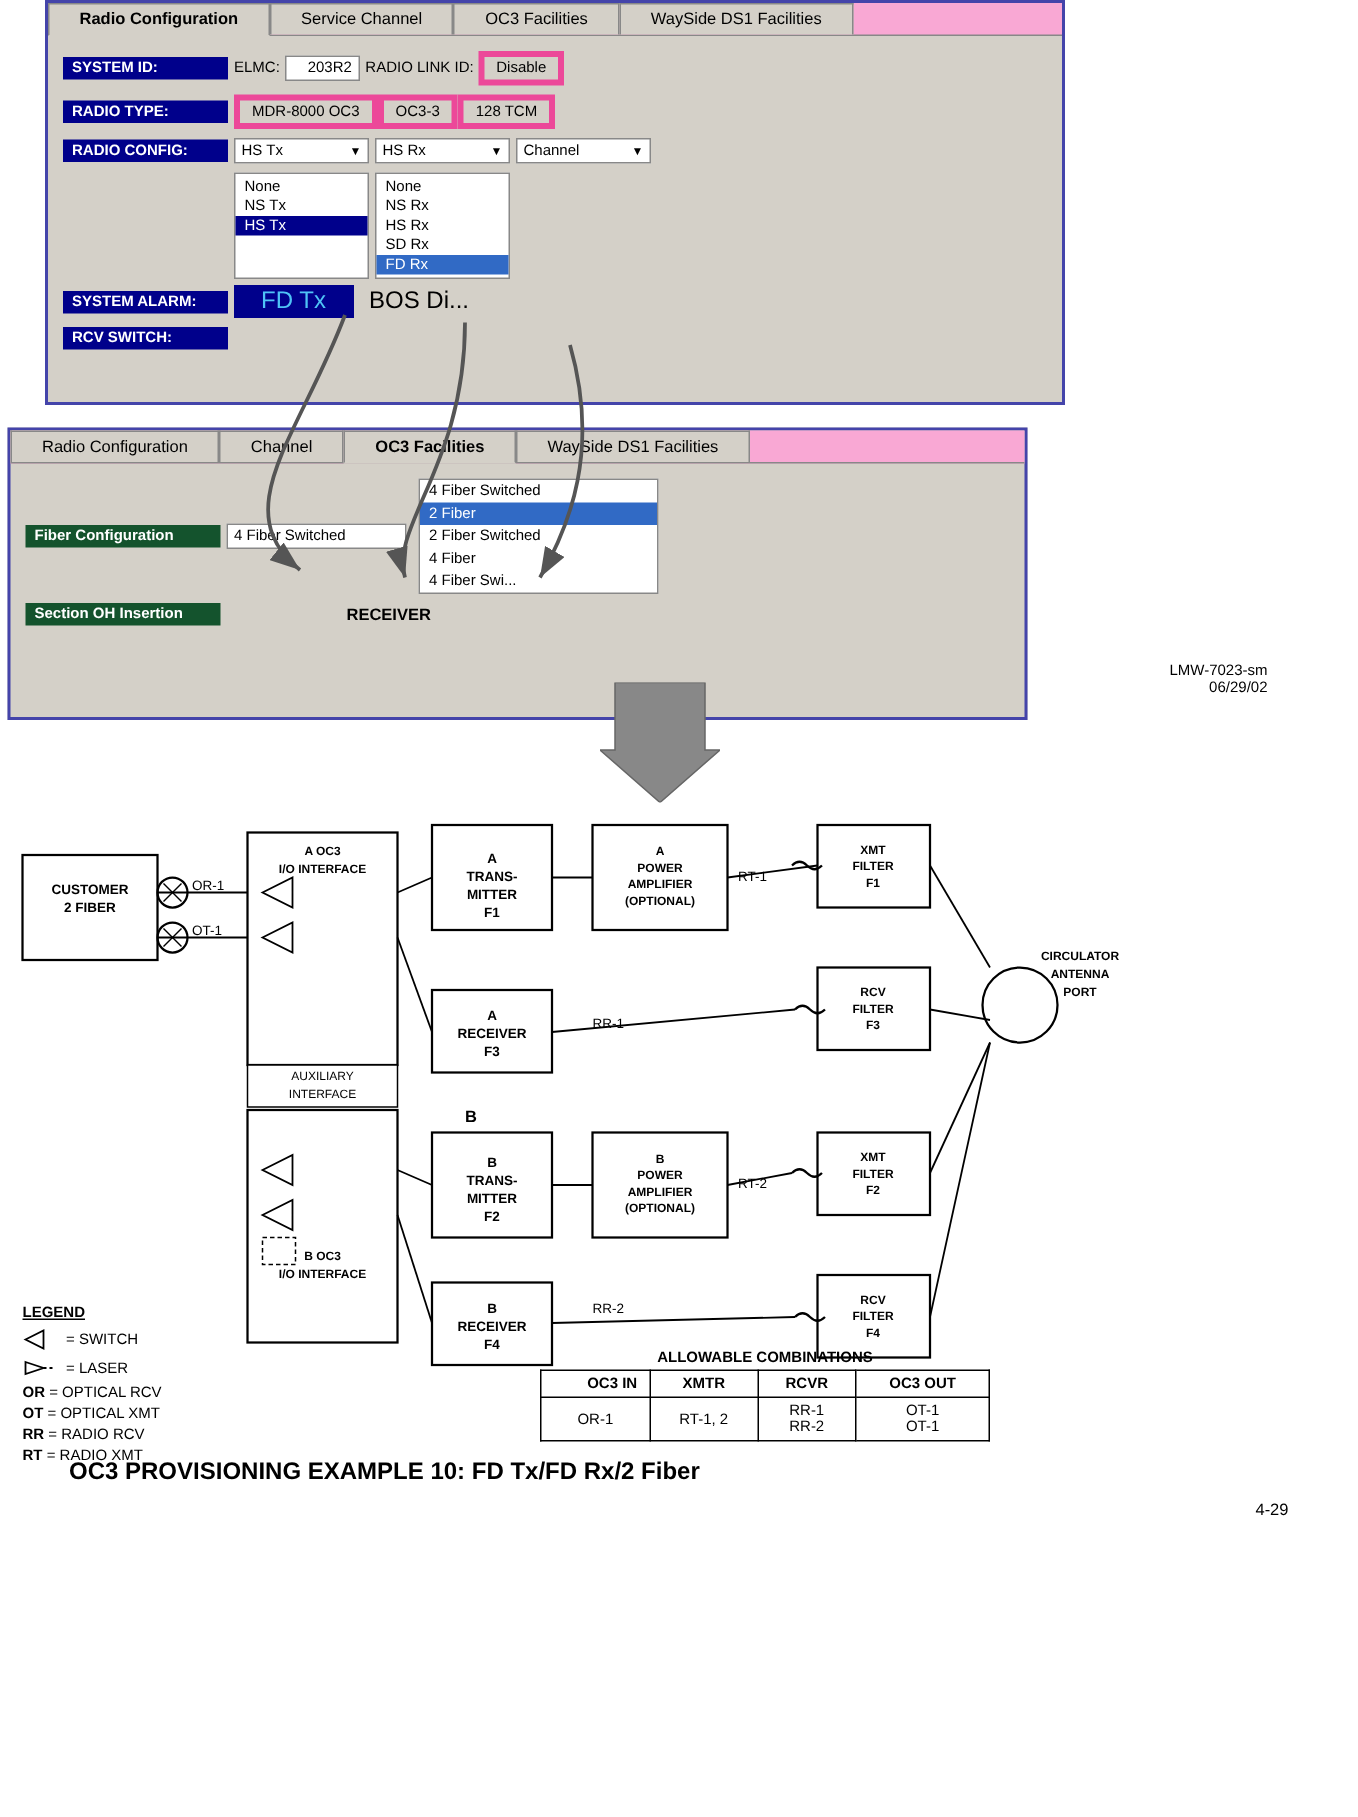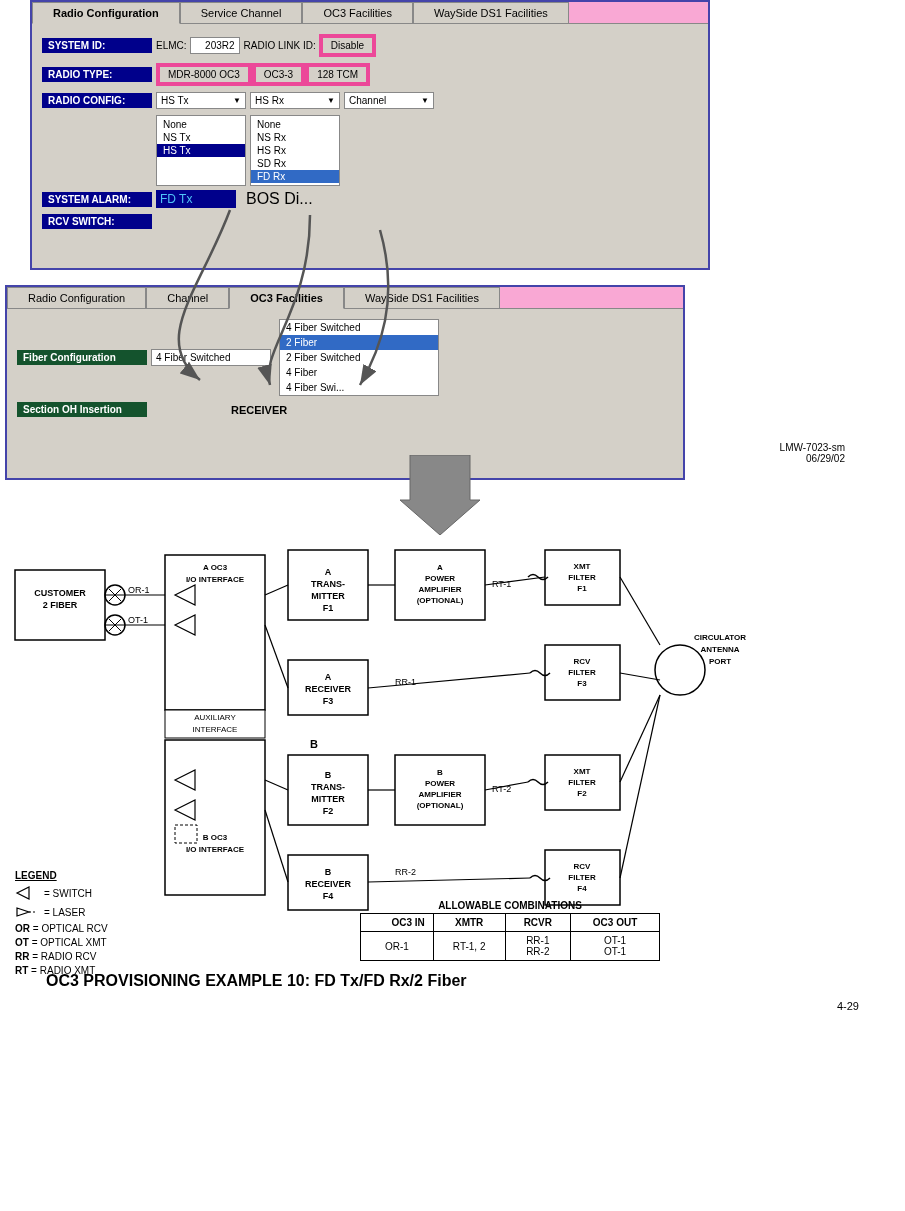--- a/index.html
+++ b/index.html
@@ -114,22 +114,22 @@
 
     .dropdown::after {
       content: '▼';
       font-size: 8px;
       margin-left: 4px;
     }
 
     .system-alarm-value {
       background: #00008b;
       color: #4fc3f7;
-      padding: 2px 4px;
-      font-size: 12px;
+      padding: 2px 18px;
+      font-size: 16px;
       min-width: 80px;
     }
 
     .dropdown-list {
       background: #fff;
       border: 1px solid #888;
       font-size: 10px;
       padding: 2px 0;
     }
 

